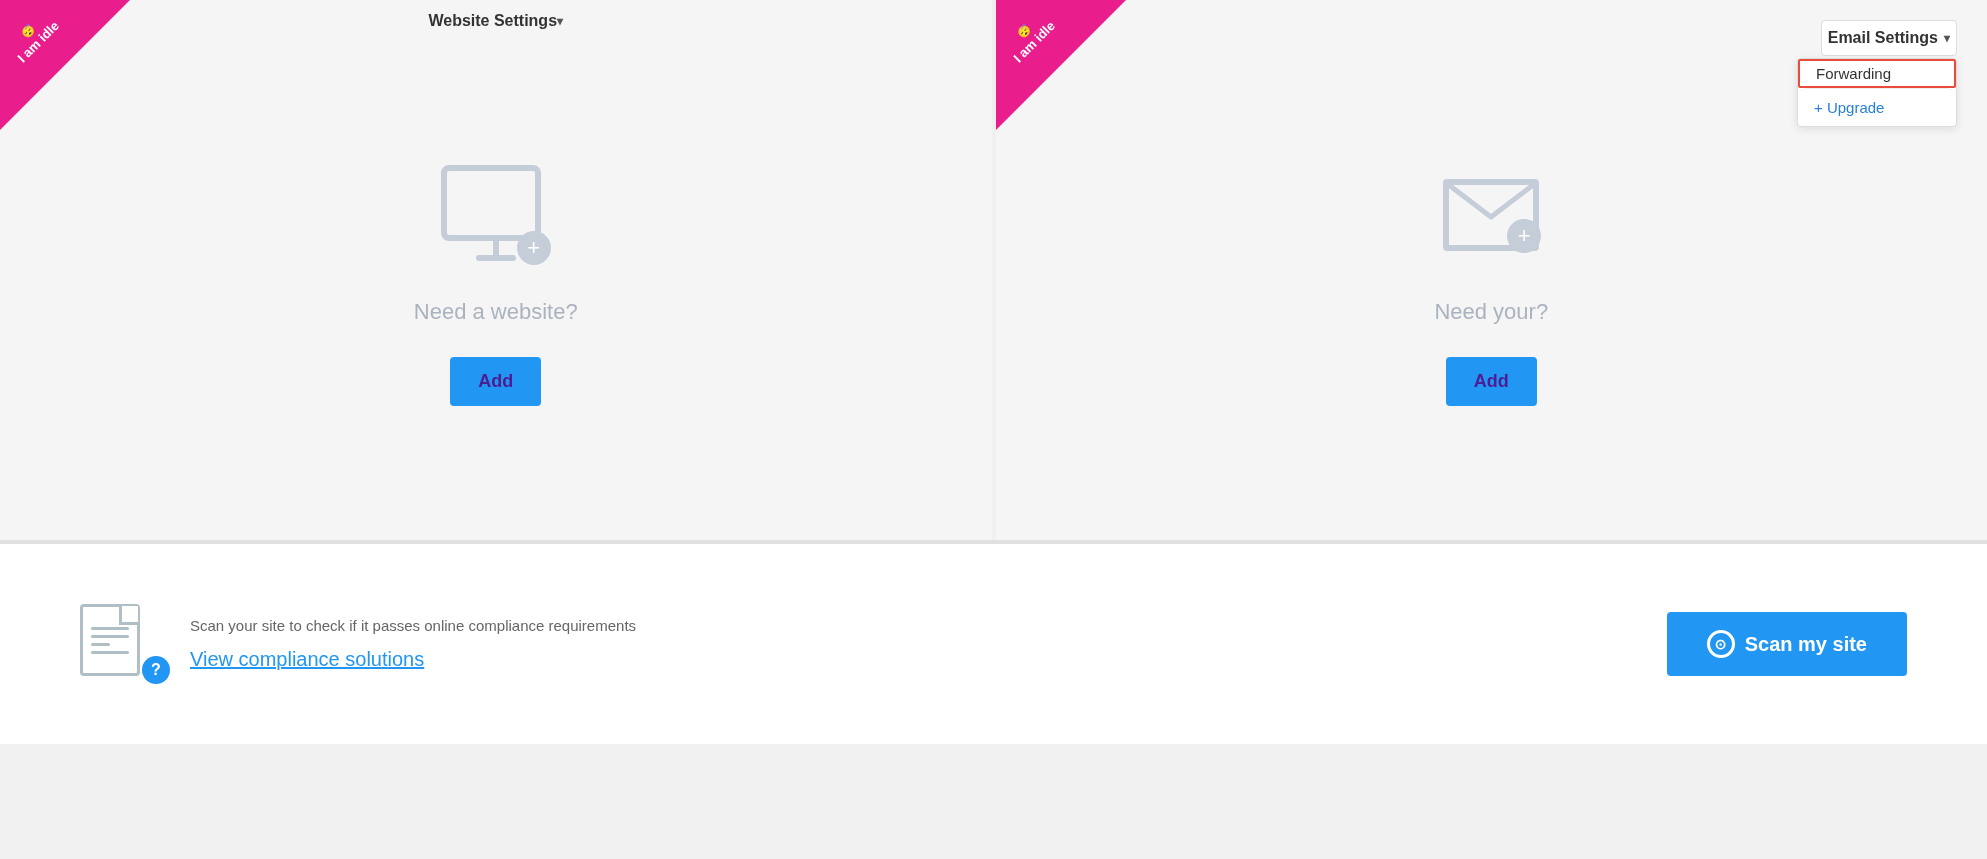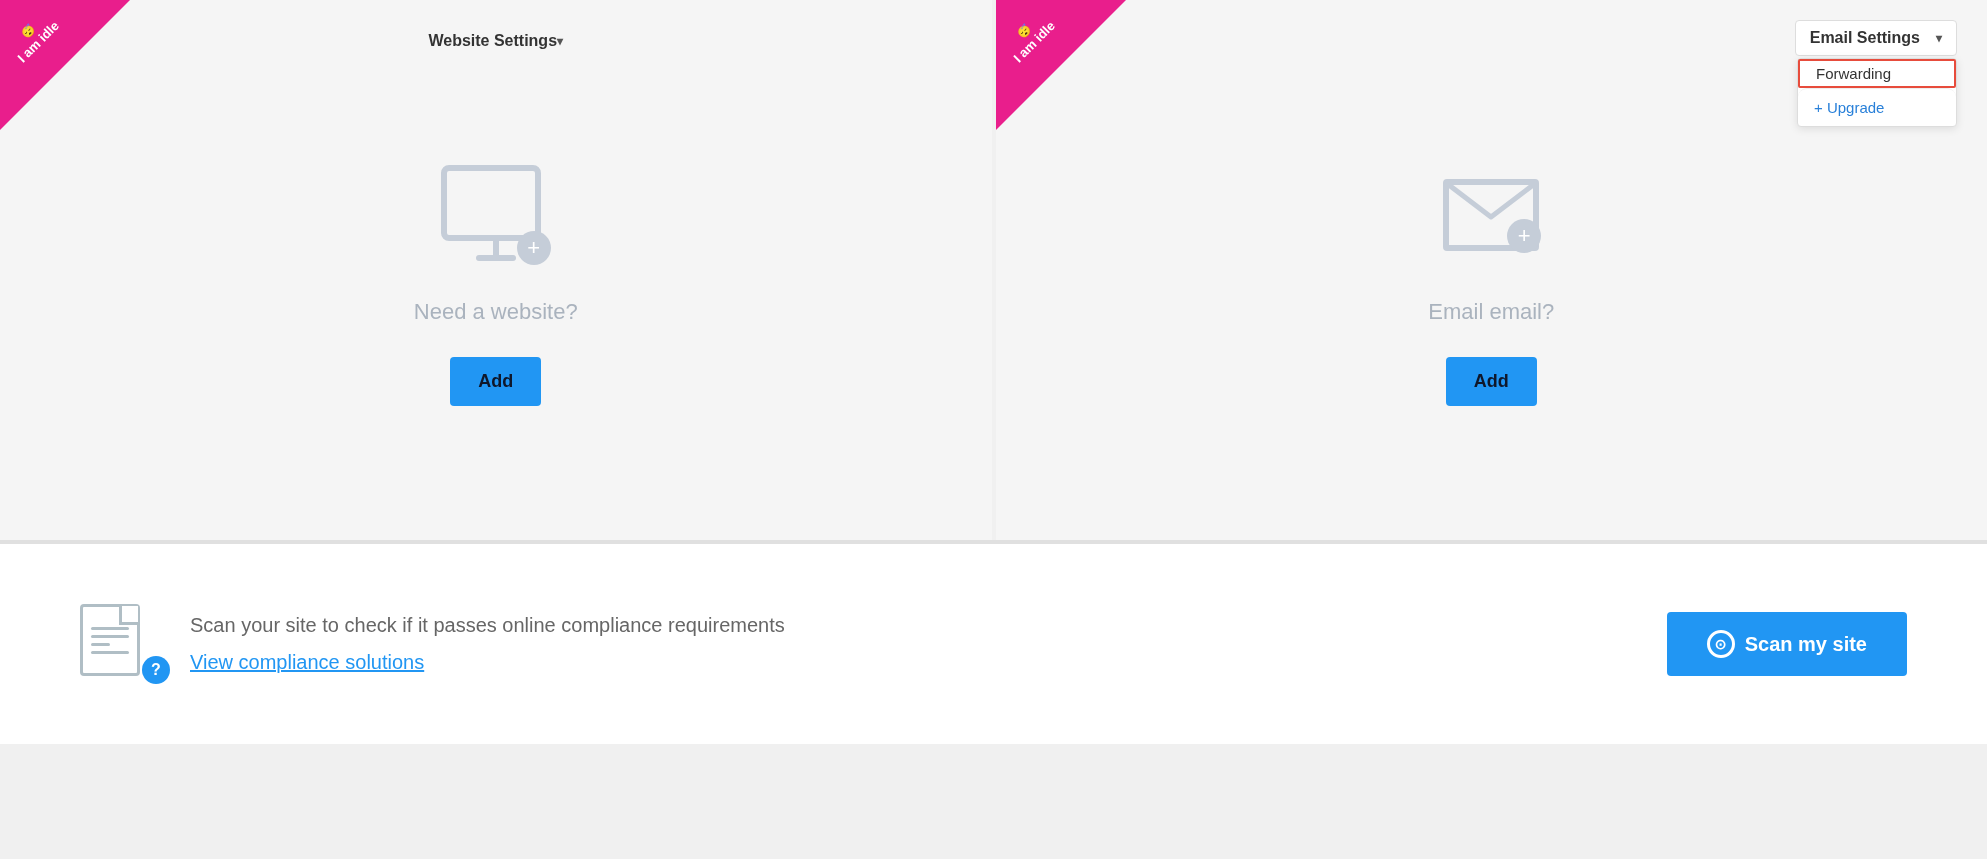--- a/index.html
+++ b/index.html
@@ -60,21 +60,21 @@
       transform: rotate(-45deg);
       white-space: nowrap;
       text-align: center;
       line-height: 1.3;
       pointer-events: none;
     }
 
     
     .panel-header {
       position: absolute;
-      top: 32px;
+      top: 12px;
       left: 50%;
       transform: translateX(-50%);
       display: flex;
       align-items: center;
       gap: 0;
       font-size: 16px;
       font-weight: 600;
       color: #333;
       cursor: pointer;
       white-space: nowrap;
@@ -86,29 +86,29 @@
 
     
     .email-settings-container {
       position: absolute;
       top: 20px;
       right: 30px;
     }
     .email-settings-btn {
       display: flex;
       align-items: center;
-      gap: 16px;
+      gap: 6px;
       font-size: 16px;
       font-weight: 600;
       color: #333;
       cursor: pointer;
       background: white;
       border: 1px solid #ddd;
       border-radius: 4px;
-      padding: 8px 14px;
+      padding: 8px 6px;
       white-space: nowrap;
     }
     .email-settings-btn .chevron {
       font-size: 12px;
       color: #555;
     }
     .email-settings-dropdown {
       position: absolute;
       top: calc(100% + 2px);
       right: 0;
@@ -225,21 +225,21 @@
 
     .panel-subtitle {
       font-size: 22px;
       color: #aab3be;
       font-weight: 400;
       margin-top: 10px;
     }
 
     .add-btn {
       background: #2196f3;
-      color: #0f172a;
+      color: #4c1d95;
       border: none;
       border-radius: 4px;
       padding: 14px 28px;
       font-size: 18px;
       font-weight: 600;
       cursor: pointer;
       margin-top: 8px;
     }
 
     
@@ -314,21 +314,21 @@
     .compliance-text {
       flex: 1;
     }
     .compliance-title {
       font-size: 22px;
       font-weight: 700;
       color: #2c3e50;
       margin-bottom: 6px;
     }
     .compliance-desc {
-      font-size: 20px;
+      font-size: 15px;
       color: #666;
       margin-bottom: 14px;
     }
     .compliance-link {
       color: #2196f3;
       text-decoration: underline;
       font-size: 20px;
       cursor: pointer;
     }
 
@@ -415,21 +415,21 @@
 
     <div class="panel-icon-area">
       <div class="envelope-icon">
         <div class="envelope-body">
           <svg class="envelope-flap-svg" width="84" height="36" viewBox="0 0 84 36">
             <polyline points="0,0 42,32 84,0" fill="none" stroke="#c5cdd8" stroke-width="5" stroke-linejoin="round"></polyline>
           </svg>
           <div class="envelope-plus">+</div>
         </div>
       </div>
-      <div class="panel-subtitle">Email email?</div>
+      <div class="panel-subtitle">Need your?</div>
       <button class="add-btn">Add</button>
     </div>
   </div>
 </div>
 
 <div class="divider"></div>
 
 <div class="compliance-section">
   <div class="compliance-icon-area">
     <div class="compliance-doc-icon">

